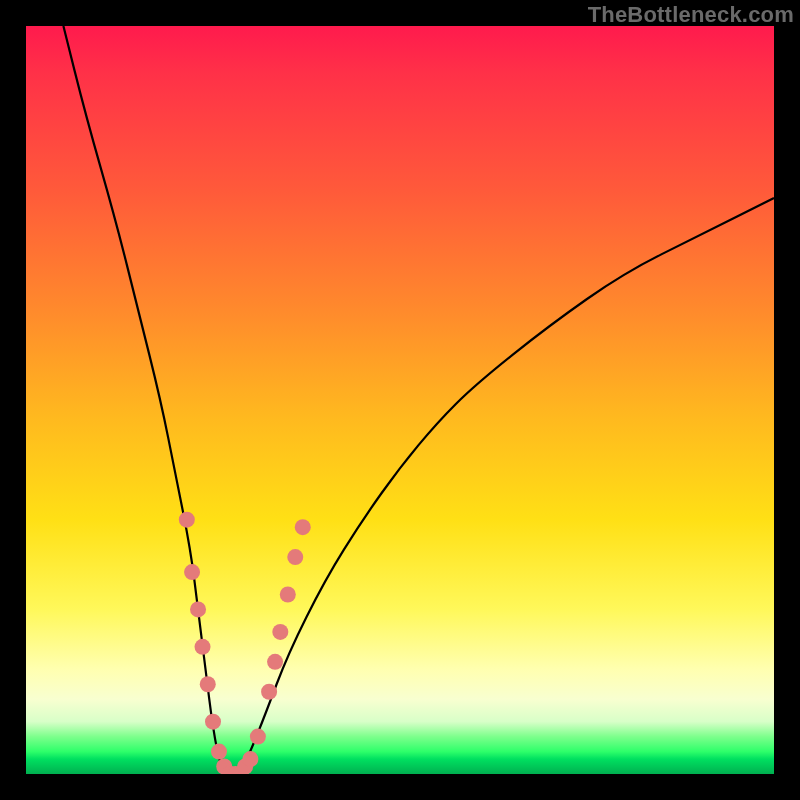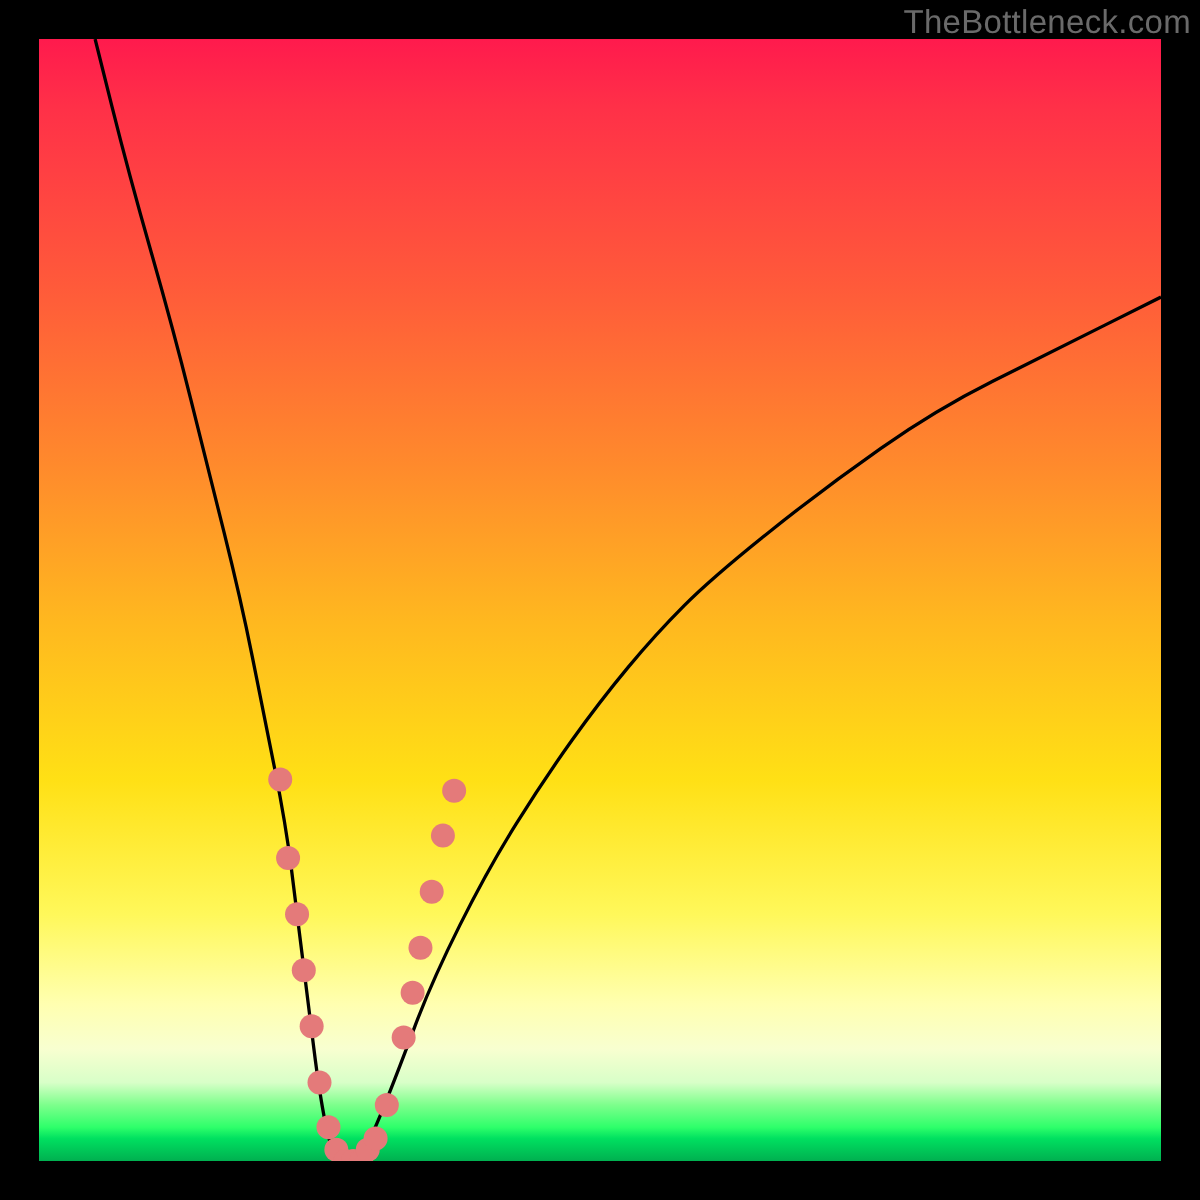--- a/index.html
+++ b/index.html
@@ -40,21 +40,21 @@
       #00e060 98%,
       #00b050 100%
     );
   }
   .watermark {
     position: absolute;
     top: 2px;
     right: 6px;
     color: #6a6a6a;
     font-size: 22px;
-    font-weight: 400;
+    font-weight: 700;
     letter-spacing: 0.2px;
     pointer-events: none;
     user-select: none;
   }
   svg.curve {
     position: absolute;
     inset: 0;
   }
 </style>
 </head>

